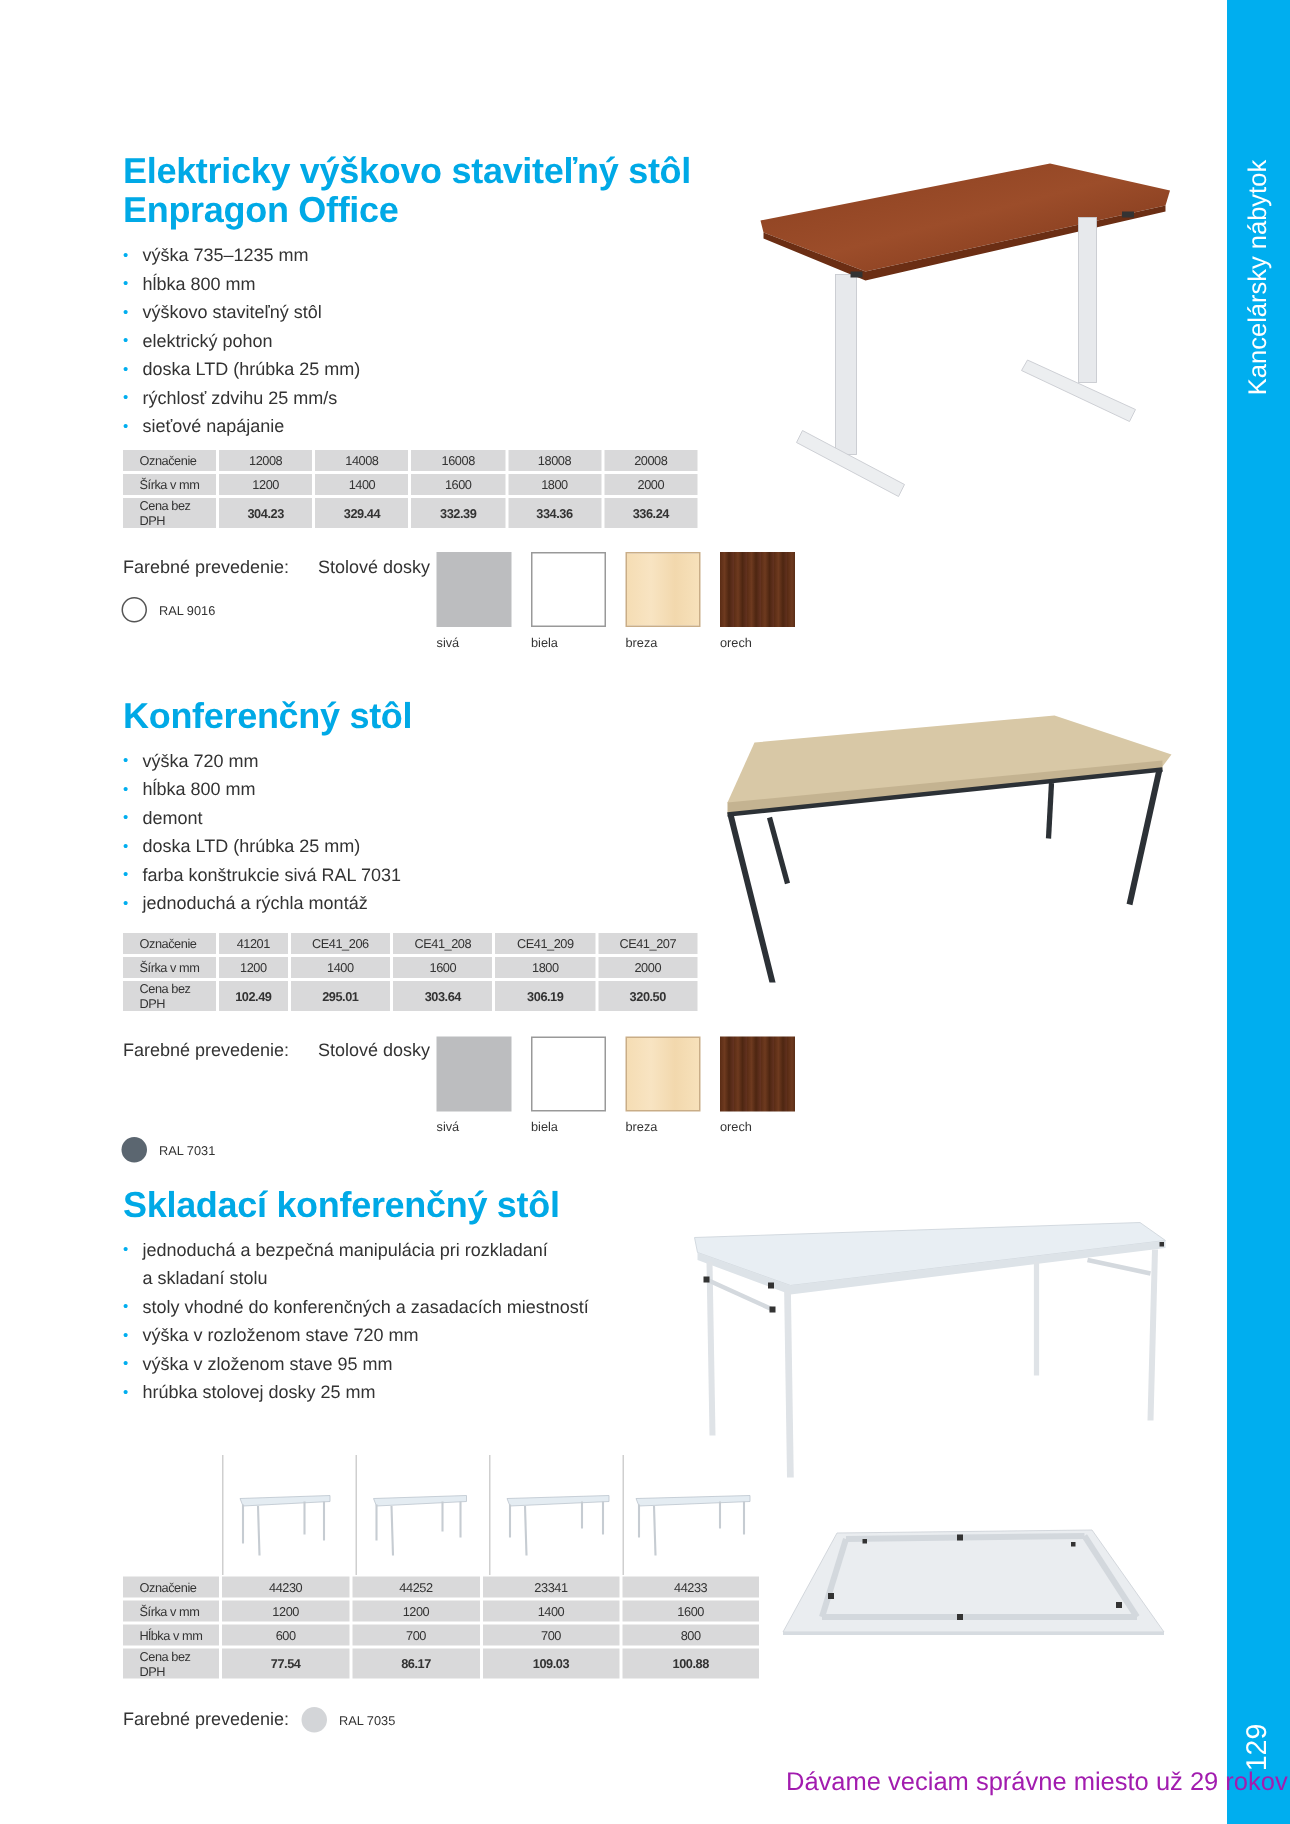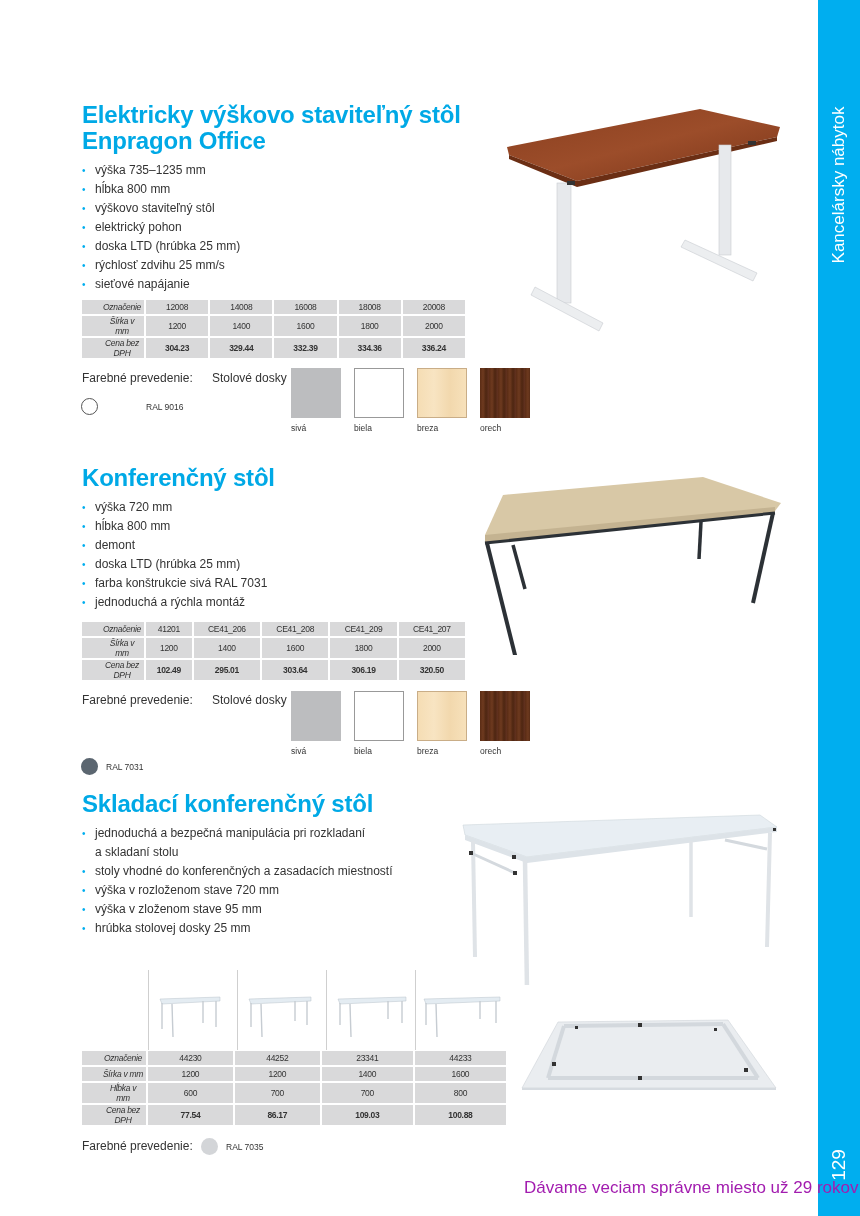--- a/index.html
+++ b/index.html
@@ -12,21 +12,21 @@
   .page-number { position: absolute; left: 0; top: 1140px; width: 42px; height: 50px; }
   .page-number span { position: absolute; left: 50%; top: 50%; transform: translate(-50%, -50%) rotate(-90deg); color: #fff; font-size: 19px; white-space: nowrap; }
 
   .title { position: absolute; left: 82px; color: #00a9e6; font-weight: bold; font-size: 24px; line-height: 26px; letter-spacing: -0.2px; }
   .bullets { position: absolute; left: 82px; list-style: none; font-size: 12px; line-height: 19px; color: #333; }
   .bullets li { position: relative; padding-left: 13px; }
   .bullets li::before { content: "•"; position: absolute; left: 0; top: 0; color: #00aeef; font-size: 10px; }
 
   table.spec { position: absolute; border-collapse: separate; border-spacing: 2px; font-family: "Liberation Sans Narrow", "Liberation Sans", sans-serif; font-size: 8.5px; color: #333; }
   table.spec td { background: #d9d9da; height: 14px; text-align: center; padding: 0 3px; letter-spacing: -0.3px; }
-  table.spec td.lbl { text-align: center; padding-left: 21px; font-style: italic; }
+  table.spec td.lbl { text-align: left; padding-left: 11px; }
   table.spec tr.price td { font-weight: bold; }
 
   .farebne { position: absolute; font-size: 12px; color: #333; }
   .dosky-label { position: absolute; font-size: 12px; color: #333; }
   .ral { position: absolute; display: flex; align-items: center; font-size: 8.5px; color: #333; }
   .ral .dot { width: 17px; height: 17px; border-radius: 50%; margin-right: 8px; }
   .swatch { position: absolute; width: 50px; height: 50px; }
   .swatch-label { position: absolute; font-size: 8.5px; color: #333; }
 
   .product-img { position: absolute; }
@@ -82,21 +82,21 @@
     <td class="lbl" style="font-weight:normal">Cena bez DPH</td>
     <td>304.23</td>
     <td>329.44</td>
     <td>332.39</td>
     <td>334.36</td>
     <td>336.24</td>
   </tr>
 </tbody>
   </table>
 <div class="farebne" style="left:82px; top:371px;">Farebné prevedenie:</div>
-<div class="ral" style="left:81px; top:398px;gap:40px;">
+<div class="ral" style="left:81px; top:398px;">
   <span class="dot" style="background:#fff; border:1px solid #555;"></span>
   <span>RAL 9016</span>
 </div>
 <div class="dosky-label" style="left:212px; top:371px;">Stolové dosky</div>
 <div class="swatch" style="left:291px; top:368px; background:#bcbdbf;"></div>
 <div class="swatch" style="left:354px; top:368px; background:#fff; border:1px solid #999;"></div>
 <div class="swatch" style="left:417px; top:368px; background:linear-gradient(90deg,#f5ddb4,#f8e4c2,#f2d8ad,#f7e1bb); border:1px solid #c9ad87;"></div>
 <div class="swatch" style="left:480px; top:368px; background:repeating-linear-gradient(90deg,#5a2c15 0,#6e3a1f 3px,#4e2611 6px,#633220 9px);"></div>
 <div class="swatch-label" style="left:291px; top:423px;">sivá</div>
 <div class="swatch-label" style="left:354px; top:423px;">biela</div>

